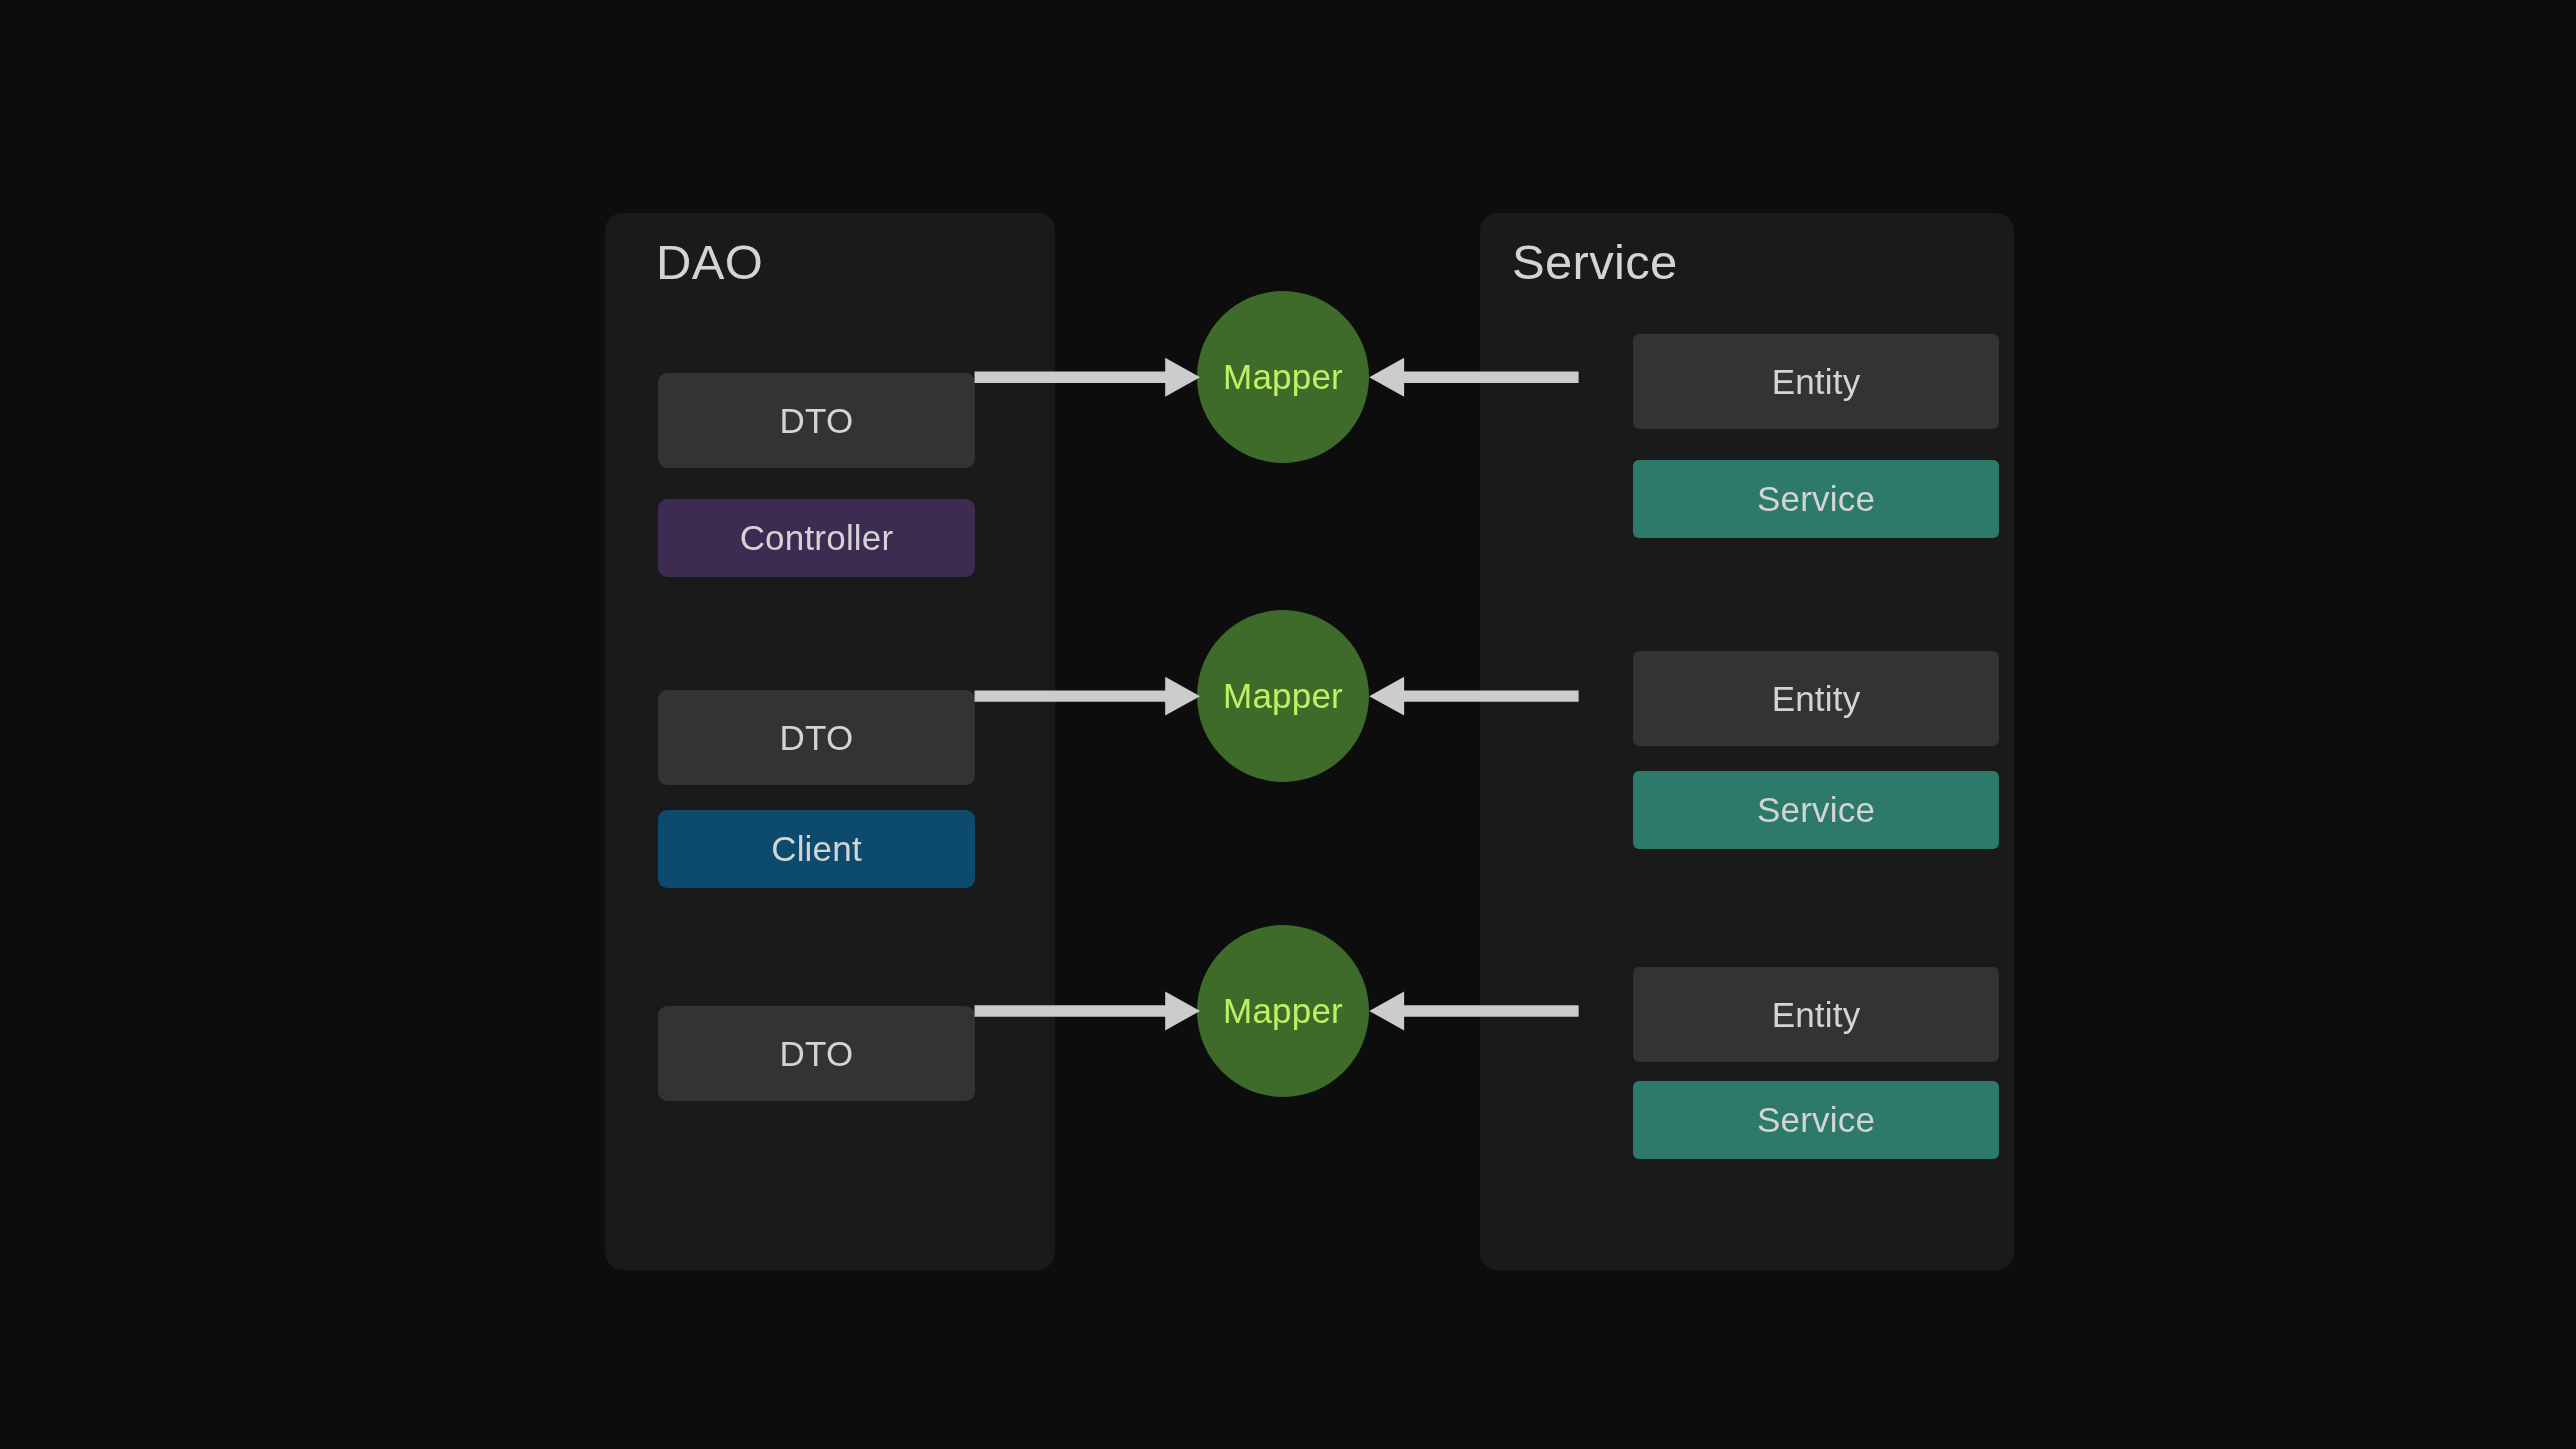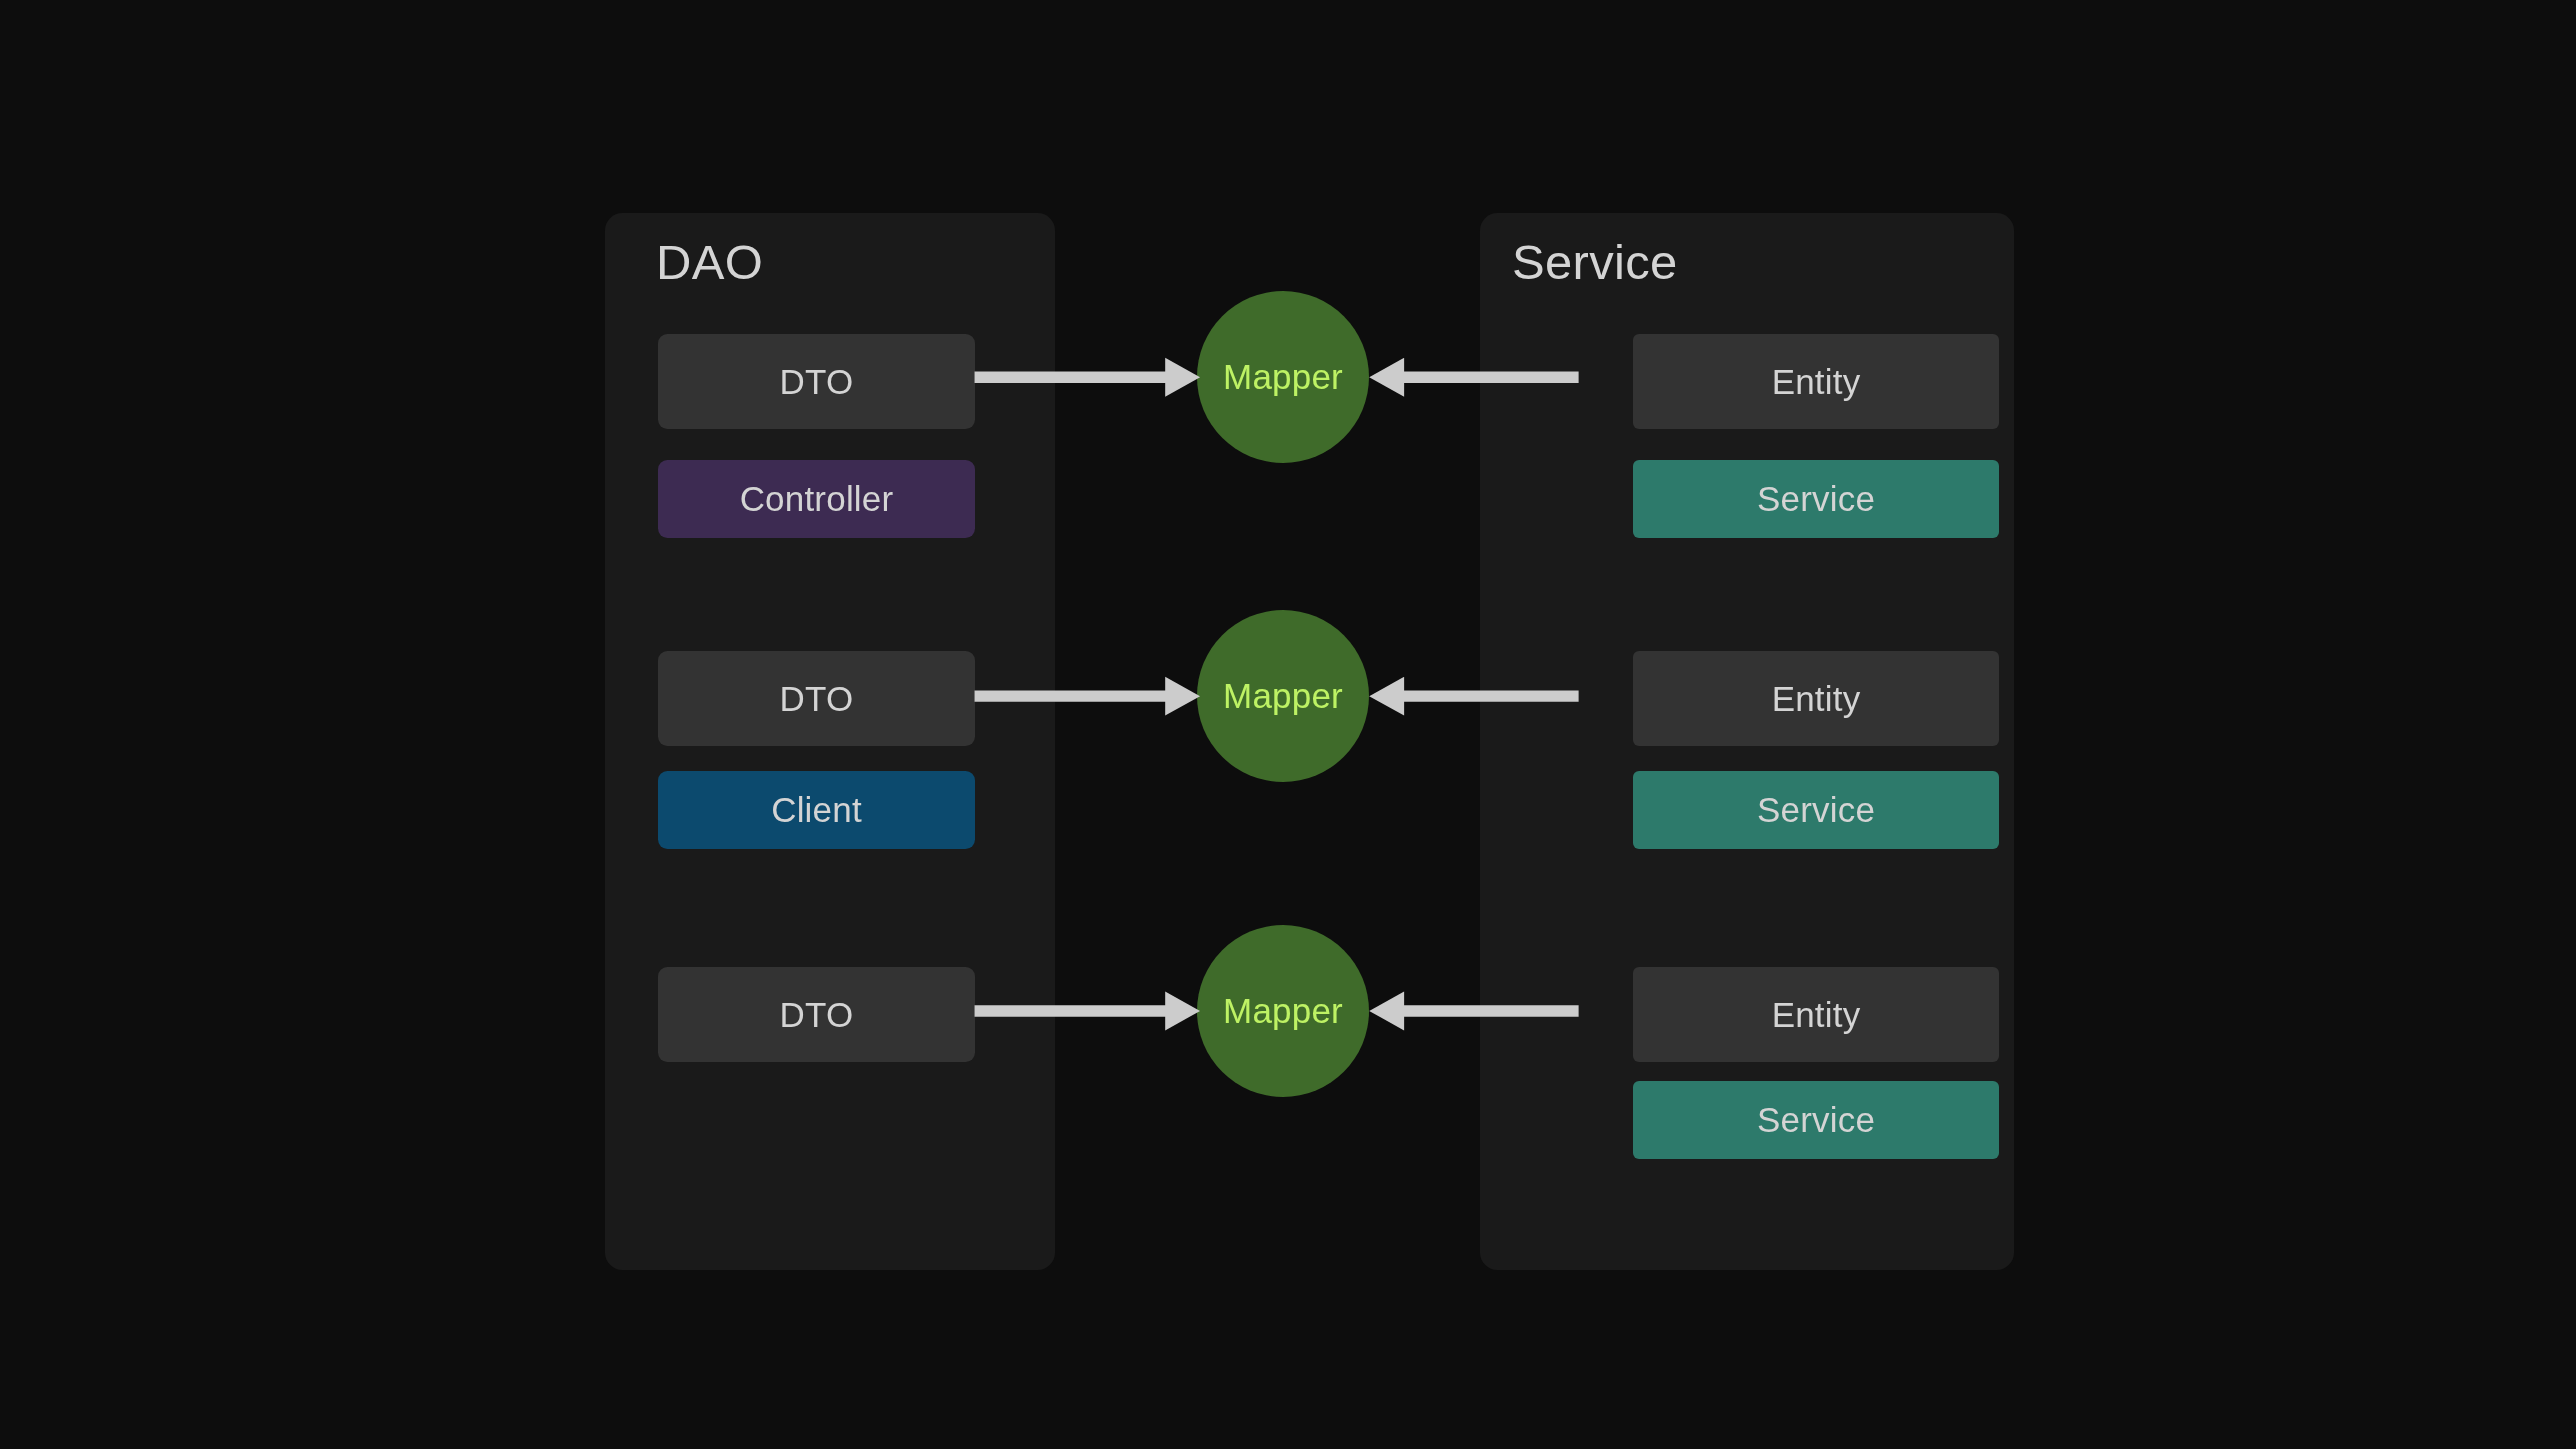--- a/index.html
+++ b/index.html
@@ -51,21 +51,21 @@
     font-size: 35px;
     font-weight: 400;
     letter-spacing: 0.2px;
     box-sizing: border-box;
   }
   .node-neutral { background: #333333; }
   .node-tall    { height: 95px; }
   .node-short   { height: 78px; }
 
   
-  .dao-col  { left: 658px;  width: 317px; }
+  .dao-col  { left: 658px;  width: 317px; margin-top: 39px; }
   
   .svc-col  { left: 1633px; width: 366px; border-radius: 6px; }
 
   
   .mapper {
     position: absolute;
     width: 172px;
     height: 172px;
     border-radius: 50%;
     background: #3f6b2a;

